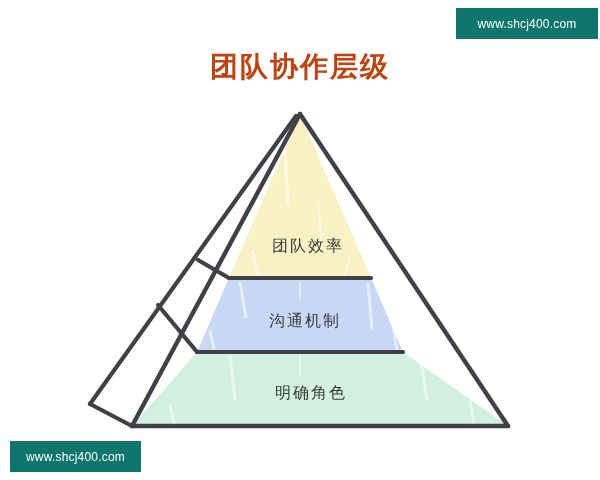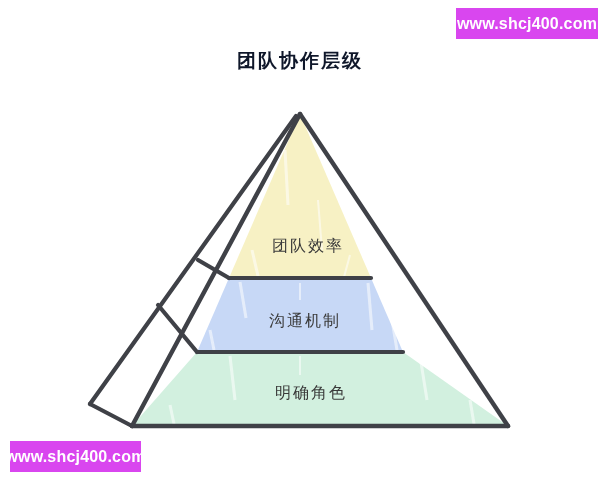--- a/index.html
+++ b/index.html
@@ -22,23 +22,23 @@
     background: #ffffff;
   }
 
   
   #chart-title {
     position: absolute;
     top: 48px;
     left: 0;
     width: 600px;
     text-align: center;
-    font-size: 19px;
+    font-size: 28px;
     font-weight: bold;
-    color: #0f172a;
+    color: #c2410c;
     letter-spacing: 2px;
     font-family: "Liberation Serif", "DejaVu Serif", serif;
   }
 
   
   #pyramid-svg {
     position: absolute;
     top: 0;
     left: 0;
     width: 600px;
@@ -50,29 +50,28 @@
     font-size: 16px;
     letter-spacing: 2px;
     fill: #3a3a3a;
     dominant-baseline: middle;
     text-anchor: middle;
   }
 
   
   .watermark {
     position: absolute;
-    background: #d946ef;
+    background: #0f766e;
     color: #ffffff;
     font-family: "Liberation Sans", "DejaVu Sans", sans-serif;
-    font-size: 16px;
+    font-size: 12px;
     letter-spacing: 0.2px;
     display: flex;
     align-items: center;
     justify-content: center;
-    font-weight: bold;
   }
   #watermark-top-right {
     top: 8px;
     right: 2px;
     width: 142px;
     height: 31px;
   }
   #watermark-bottom-left {
     bottom: 8px;
     left: 10px;

